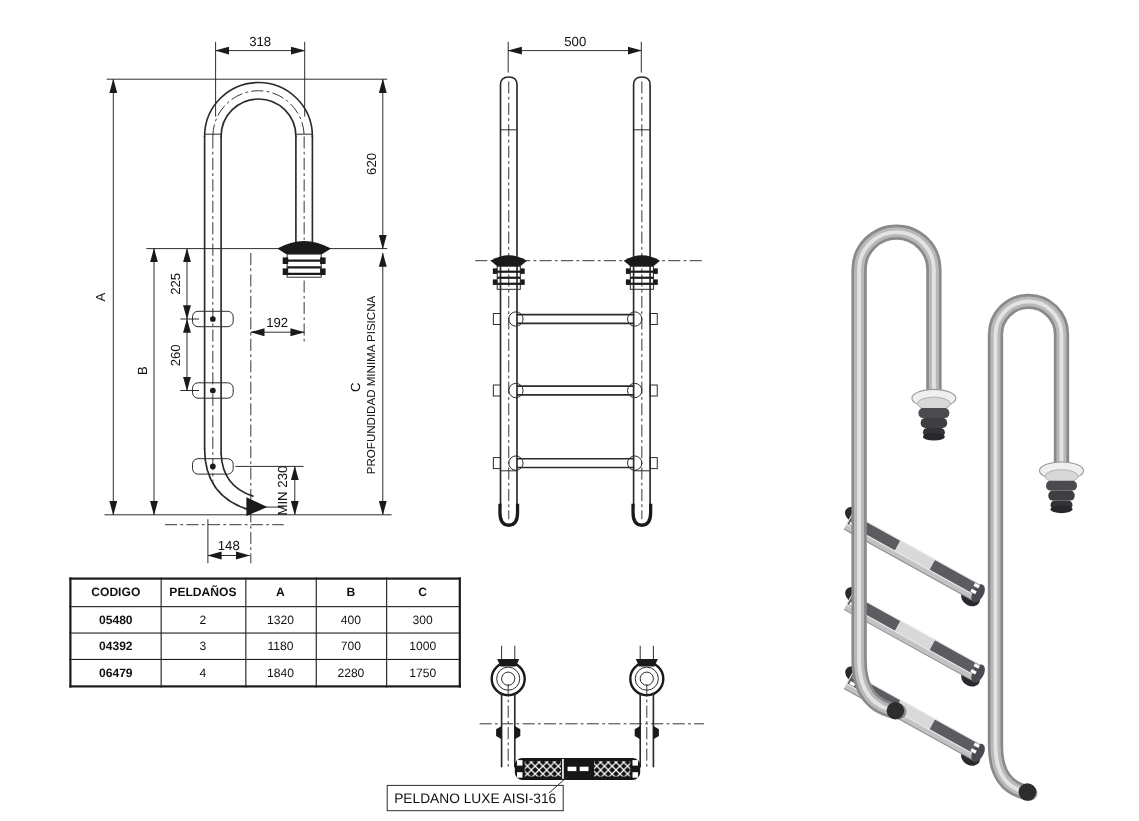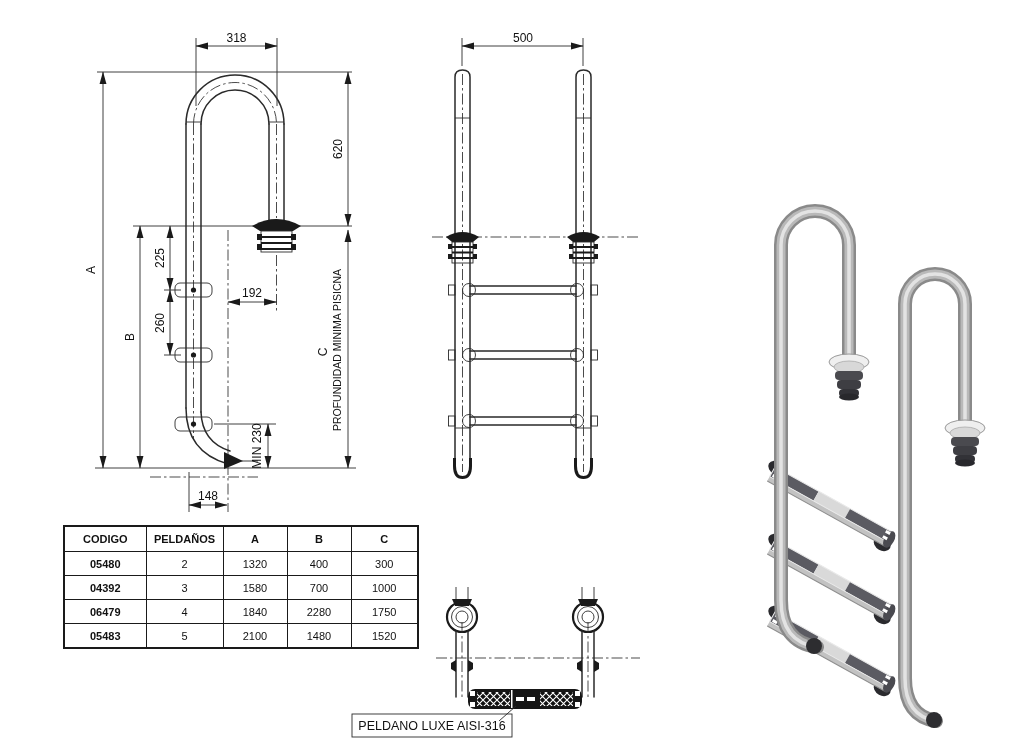--- a/index.html
+++ b/index.html
@@ -345,32 +345,25 @@
     <tr>
       <td class="code">05480</td>
       <td>2</td>
       <td>1320</td>
       <td>400</td>
       <td>300</td>
     </tr>
     <tr>
       <td class="code">04392</td>
       <td>3</td>
-      <td>1580</td>
+      <td>1180</td>
       <td>700</td>
       <td>1000</td>
     </tr>
     <tr>
       <td class="code">06479</td>
       <td>4</td>
       <td>1840</td>
       <td>2280</td>
       <td>1750</td>
     </tr>
-    <tr>
-      <td class="code">05483</td>
-      <td>5</td>
-      <td>2100</td>
-      <td>1480</td>
-      <td>1520</td>
-    </tr>
   </tbody>
 </table>
 
 </body></html>

